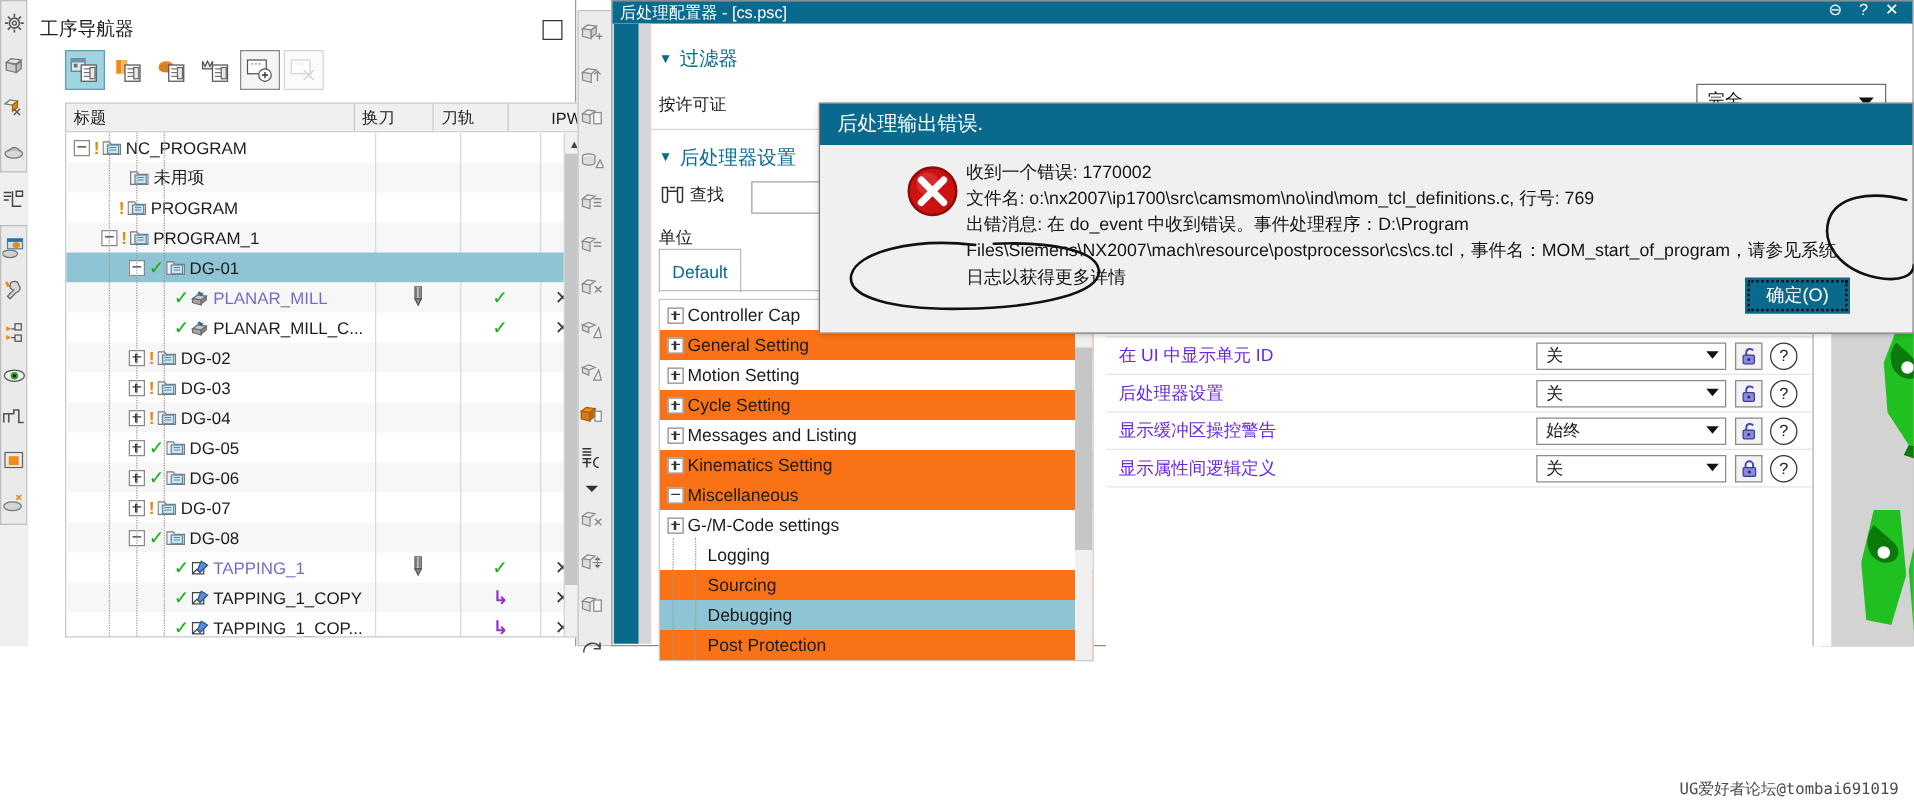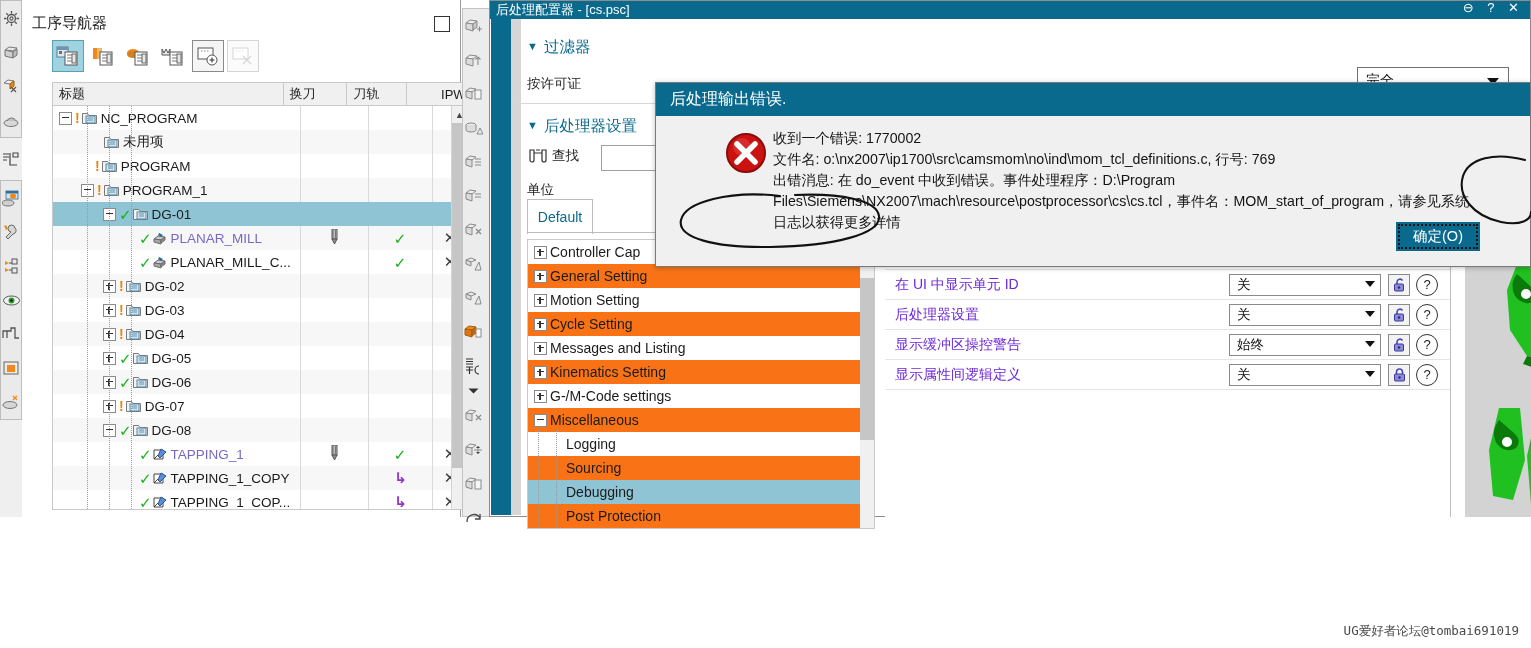--- a/index.html
+++ b/index.html
@@ -791,27 +791,27 @@
             <span>Cycle Setting</span>
           </div>
           <div class="srow" style="padding-left: 6px;">
             <span class="pm plus"></span>
             <span>Messages and Listing</span>
           </div>
           <div class="srow alt" style="padding-left: 6px;">
             <span class="pm plus"></span>
             <span>Kinematics Setting</span>
           </div>
-          <div class="srow" style="padding-left: 6px;">
-            <span class="pm plus"></span>
-            <span>G-/M-Code settings</span>
-          </div>
           <div class="srow alt" style="padding-left: 6px;">
             <span class="pm"></span>
             <span>Miscellaneous</span>
+          </div>
+          <div class="srow" style="padding-left: 6px;">
+            <span class="pm plus"></span>
+            <span>G-/M-Code settings</span>
           </div>
           <div class="srow" style="padding-left: 24px;">
             <span style="display:inline-block;width:14px;"></span>
             <span>Logging</span>
           </div>
           <div class="srow alt" style="padding-left: 24px;">
             <span style="display:inline-block;width:14px;"></span>
             <span>Sourcing</span>
           </div>
           <div class="srow sel" style="padding-left: 24px;">

